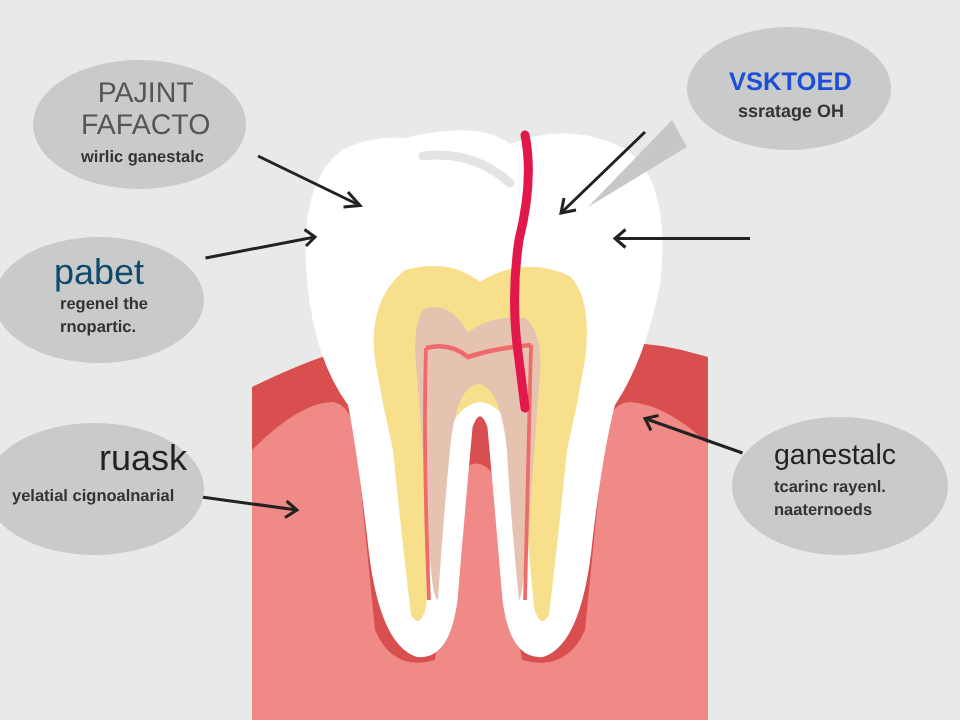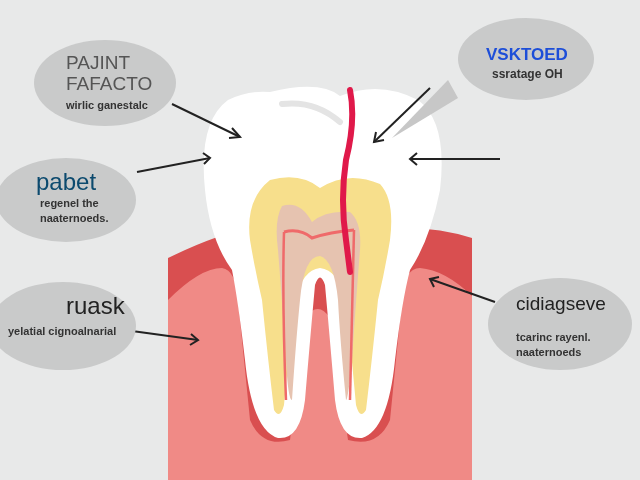--- a/index.html
+++ b/index.html
@@ -76,21 +76,21 @@
       <polyline points="376,132 374,142 384,140"></polyline>
       <line x1="500" y1="159" x2="410" y2="159"></line>
       <polyline points="417,153 410,159 417,165"></polyline>
       <line x1="132" y1="331" x2="198" y2="340"></line>
       <polyline points="191,334 198,340 190,345"></polyline>
       <line x1="495" y1="302" x2="430" y2="279"></line>
       <polyline points="434,287 430,279 439,277"></polyline>
     </g>
   </svg>
 
-  <div class="bubble" style="left:34px; top:40px; width:142px; height:86px;">
+  <div class="bubble" style="left:22px; top:40px; width:142px; height:86px;text-align:center;">
     <div class="title" style="left:32px; top:13px; font-size:19px; color:#555;">
       <div>PAJINT</div>
       <div style="margin-top:2px;">FAFACTO</div>
     </div>
     <div class="sub" style="left:32px; top:58px;">
       <div>wirlic ganestalc</div>
     </div>
   </div>
 
   <div class="bubble" style="left:458px; top:18px; width:136px; height:82px;">
@@ -101,37 +101,37 @@
       <div>ssratage OH</div>
     </div>
   </div>
 
   <div class="bubble" style="left:-4px; top:158px; width:140px; height:84px;">
     <div class="title" style="left:40px; top:12px; font-size:24px; color:#0c4a6e;">
       <div>pabet</div>
     </div>
     <div class="sub" style="left:44px; top:38px;">
       <div>regenel the</div>
-      <div>naaternoeds.</div>
+      <div>rnopartic.</div>
     </div>
   </div>
 
 
   <div class="bubble" style="left:-10px; top:282px; width:146px; height:88px;">
     <div class="title" style="left:36px; top:12px; font-size:24px; color:#222;margin-left:40px;">
       <div>ruask</div>
     </div>
     <div class="sub" style="left:18px; top:42px;">
       <div>yelatial cignoalnarial</div>
     </div>
   </div>
 
   <div class="bubble" style="left:488px; top:278px; width:144px; height:92px;">
     <div class="title" style="left:28px; top:16px; font-size:19px; color:#222;">
-      <div>cidiagseve</div>
+      <div>ganestalc</div>
     </div>
-    <div class="sub" style="left:28px; top:40px;margin-top:12px;">
+    <div class="sub" style="left:28px; top:40px;">
       <div>tcarinc rayenl.</div>
       <div>naaternoeds</div>
     </div>
   </div>
 
 </div>
 
 </body></html>

